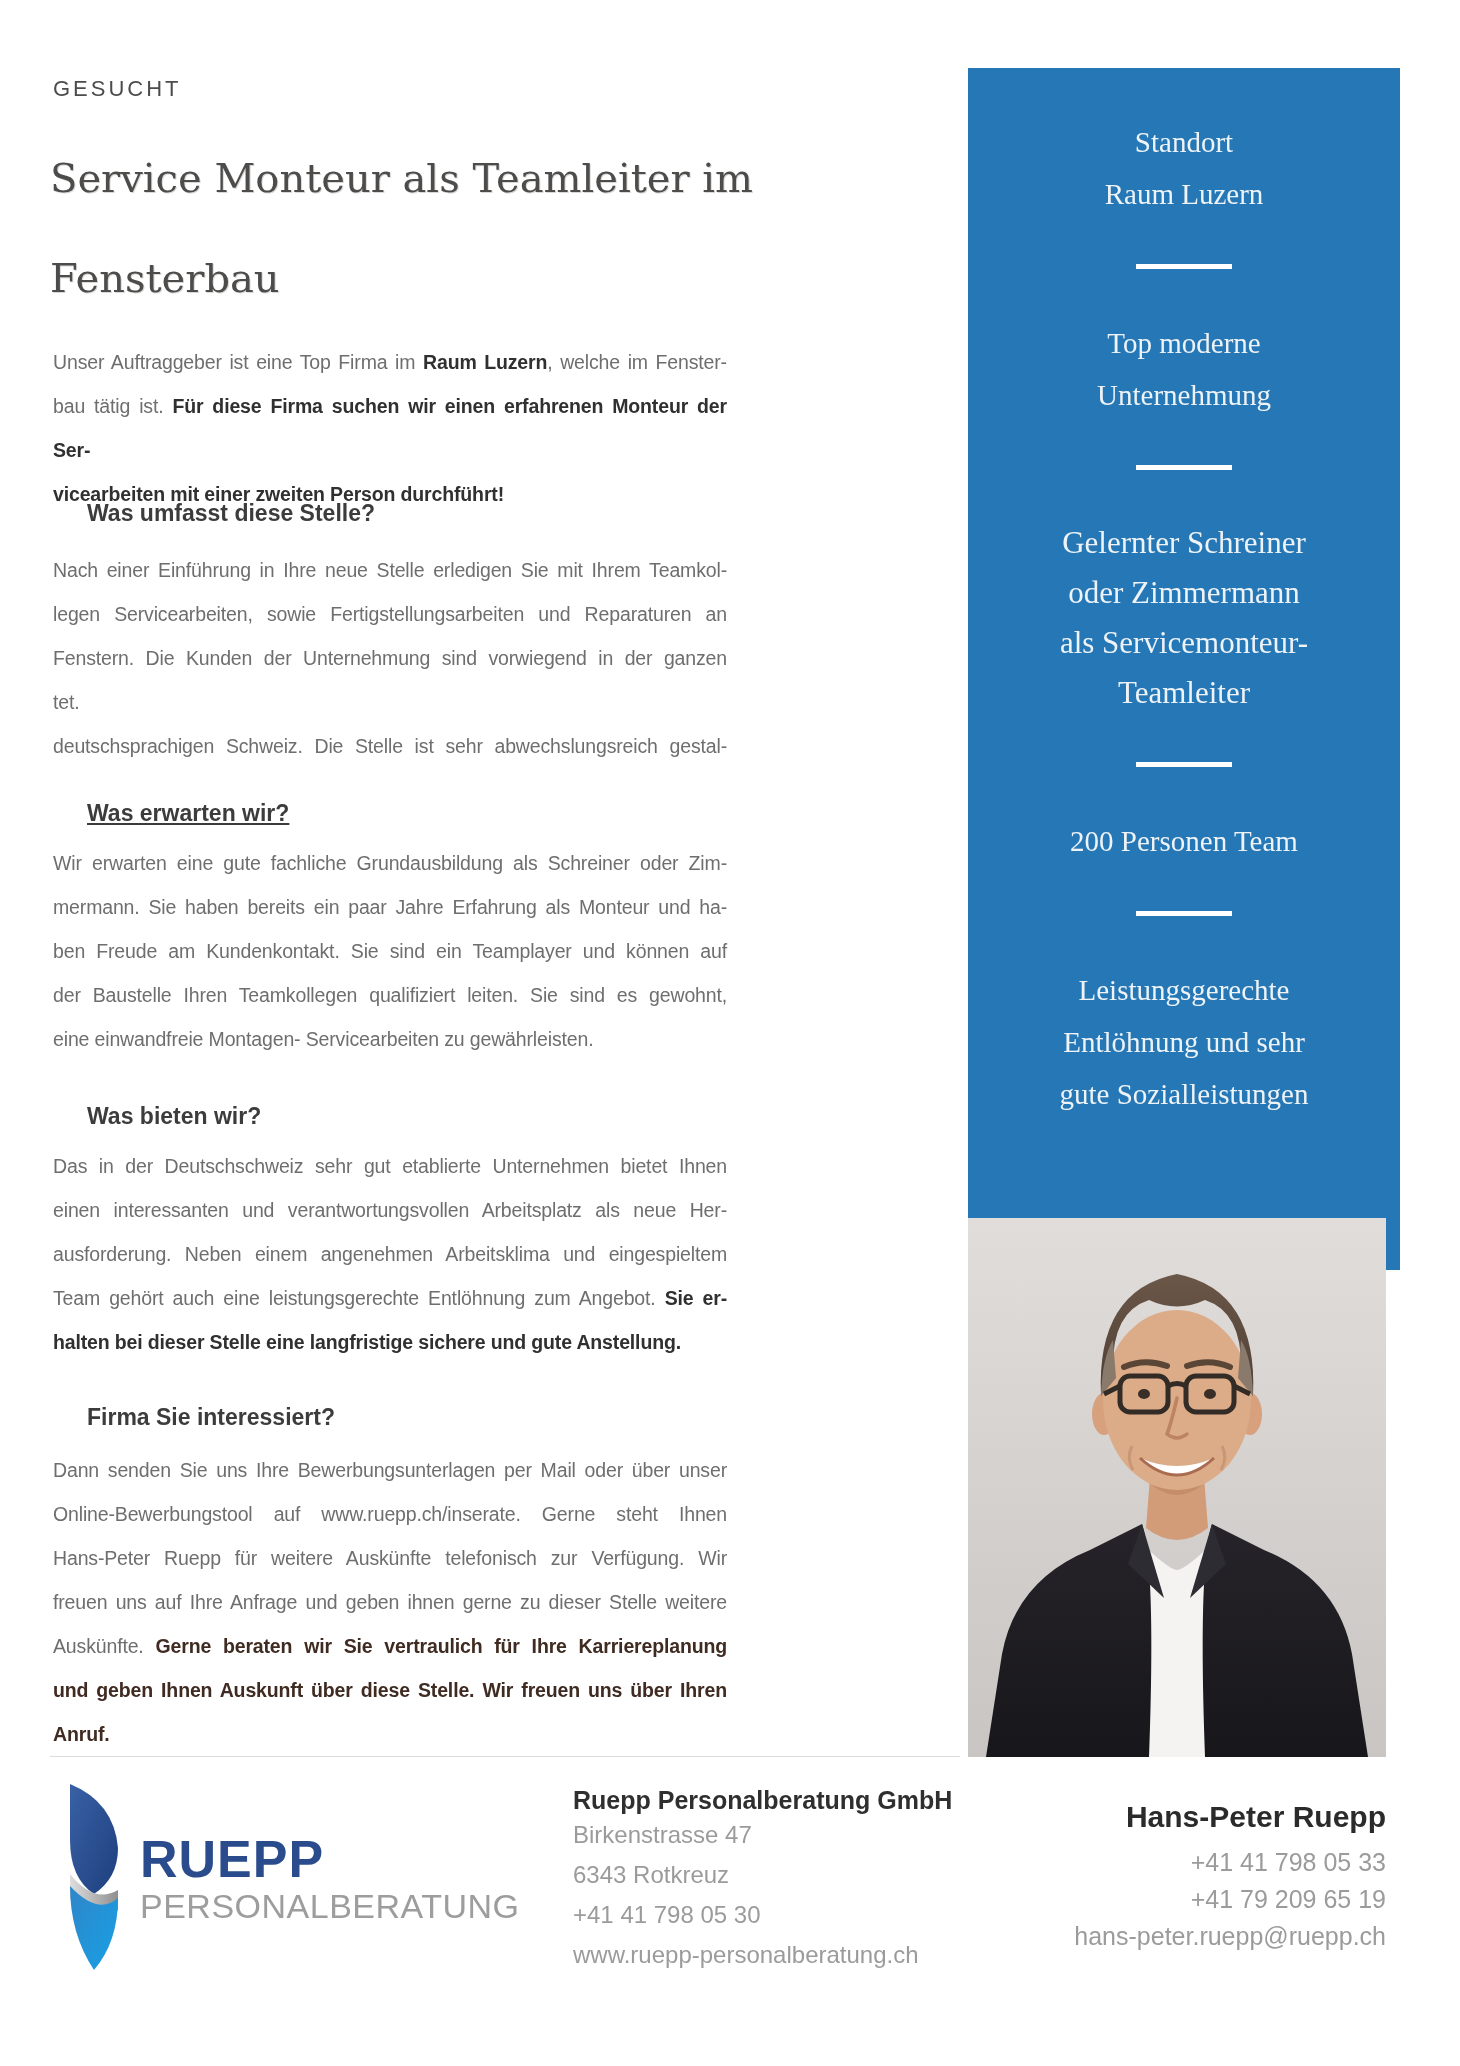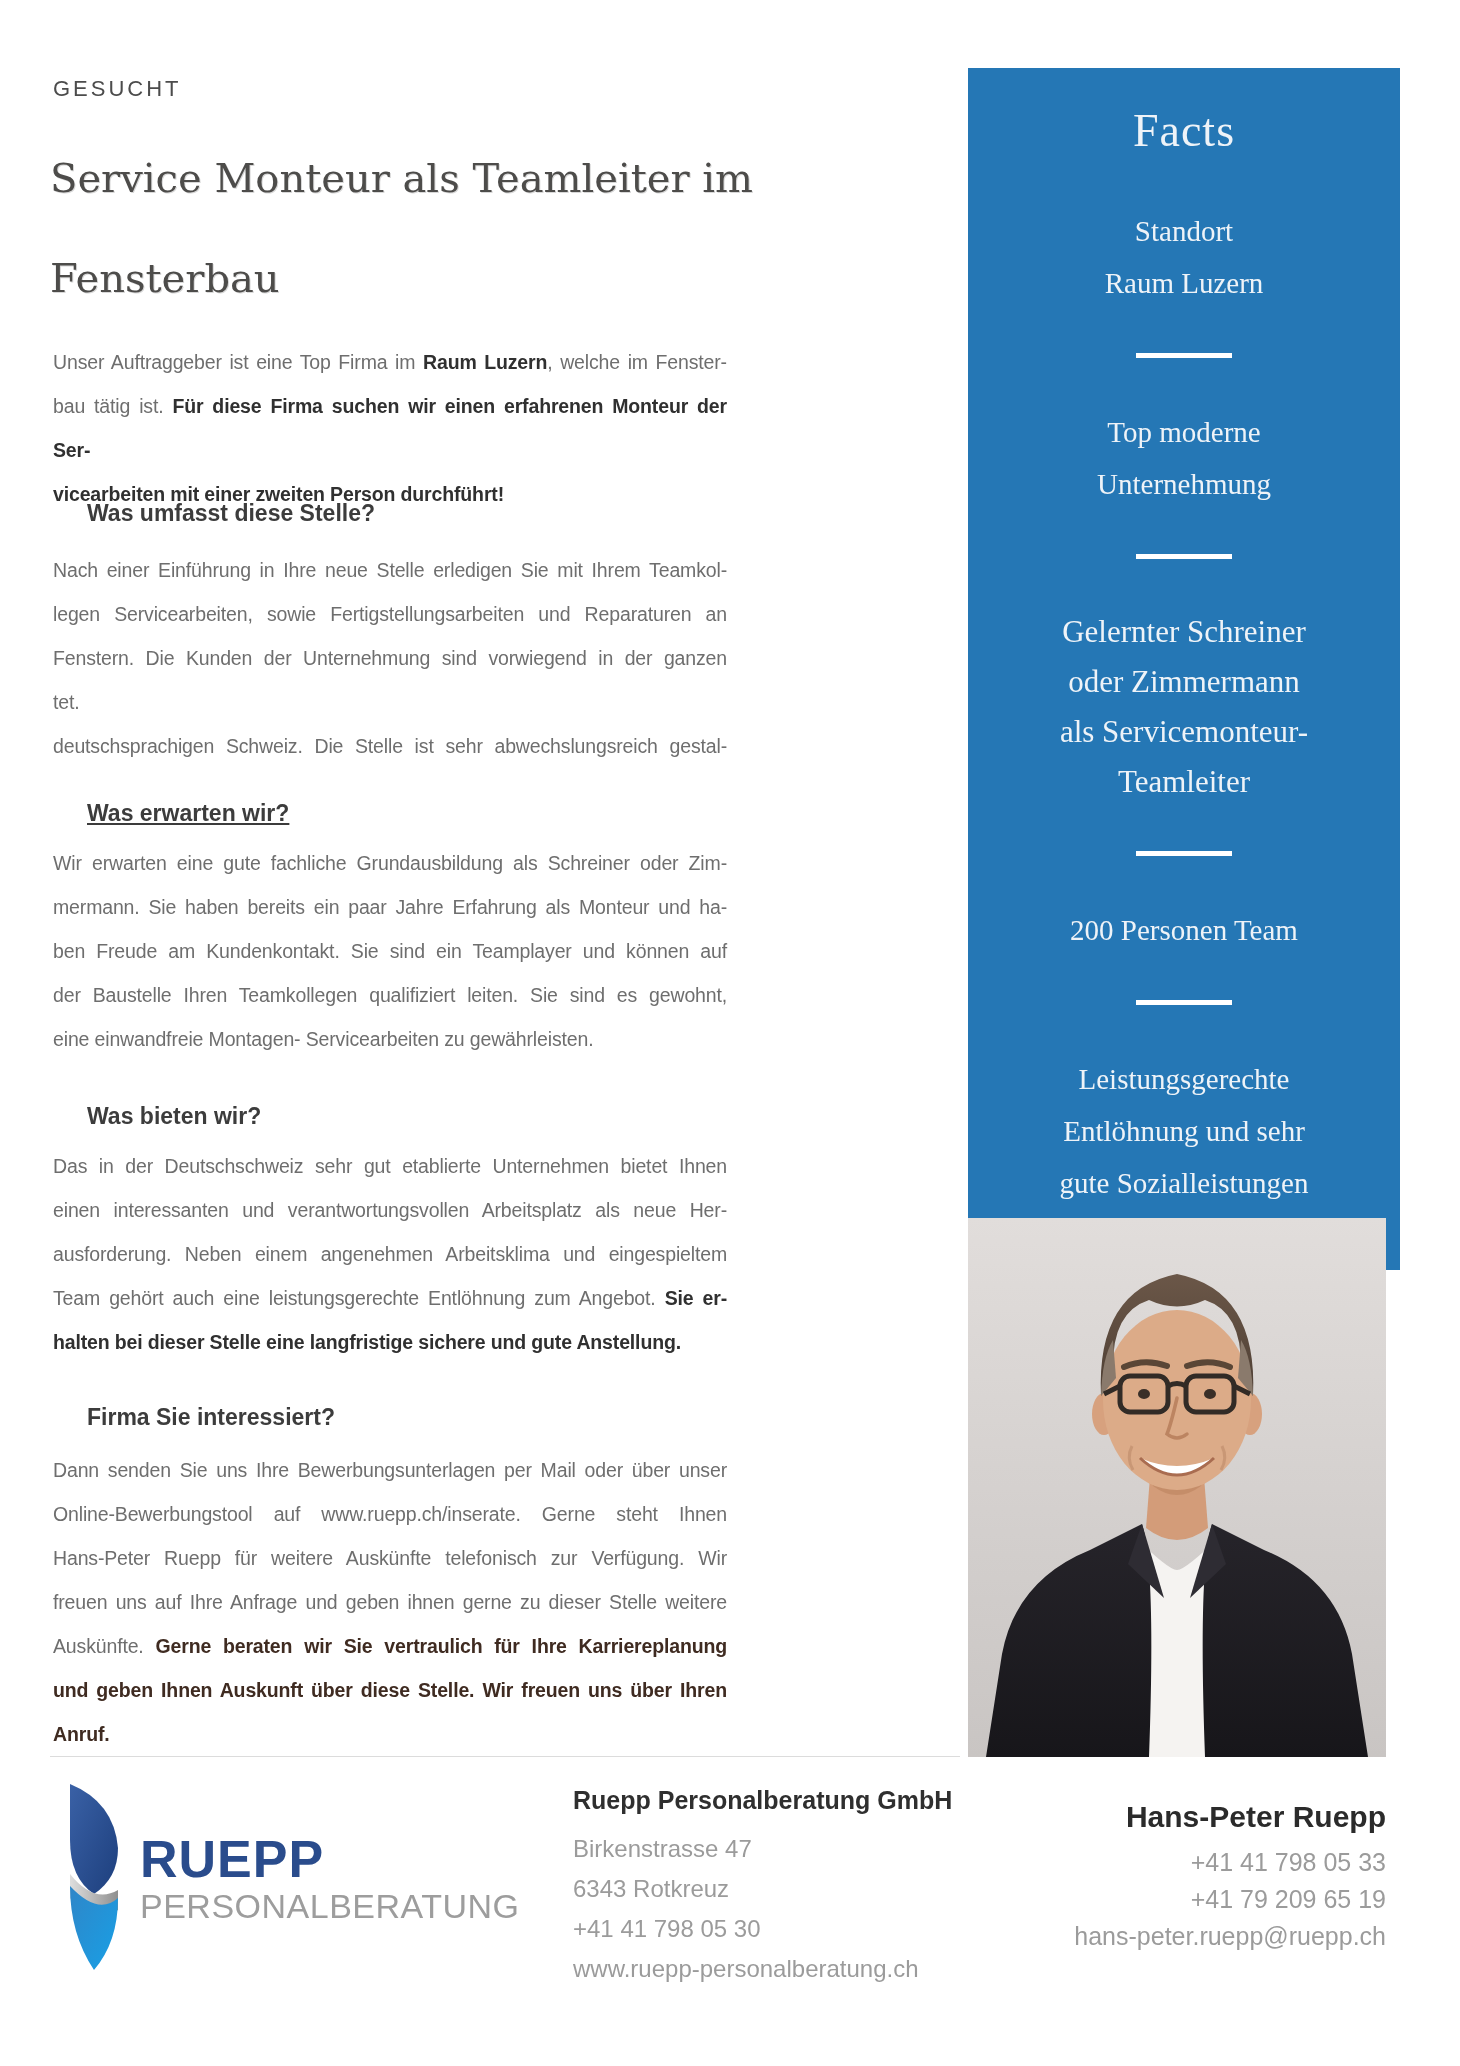--- a/index.html
+++ b/index.html
@@ -56,21 +56,21 @@
   .logo-icon{position:absolute;left:64px;top:1782px;width:62px;height:190px;}
   .logo-name{
     position:absolute;left:140px;top:1833px;font-size:52px;font-weight:700;
     color:#2a4c8c;letter-spacing:1px;line-height:1;
   }
   .logo-sub{
     position:absolute;left:140px;top:1889px;font-size:34px;color:#9d9d9d;
     letter-spacing:0.5px;line-height:1;
   }
   .company{position:absolute;left:573px;top:1786px;}
-  .company-name{font-size:25px;font-weight:700;color:#2f2f2f;margin-bottom:14px;}
+  .company-name{font-size:25px;font-weight:700;color:#2f2f2f;}
   .company-line{font-size:24px;color:#9b9b9b;line-height:40px;}
   .person{position:absolute;right:74px;top:1800px;text-align:right;}
   .person-name{font-size:30px;font-weight:700;color:#2b2b2b;margin-bottom:10px;}
   .person-line{font-size:25px;color:#9b9b9b;line-height:37px;}
 </style>
 </head>
 <body>
 
 <div class="page">
 
@@ -118,21 +118,20 @@
       <div class="jline"><span class="seg">Dann senden Sie uns Ihre Bewerbungsunterlagen per Mail oder über unser</span></div>
       <div class="jline"><span class="seg">Online-Bewerbungstool auf www.ruepp.ch/inserate. Gerne steht Ihnen</span></div>
       <div class="jline"><span class="seg">Hans-Peter Ruepp für weitere Auskünfte telefonisch zur Verfügung. Wir</span></div>
       <div class="jline"><span class="seg">freuen uns auf Ihre Anfrage und geben ihnen gerne zu dieser Stelle weitere</span></div>
       <div class="jline"><span class="seg">Auskünfte. </span><span class="seg b brown">Gerne beraten wir Sie vertraulich für Ihre Karriereplanung</span></div>
       <div class="jline"><span class="seg b brown">und geben Ihnen Auskunft über diese Stelle. Wir freuen uns über Ihren</span></div>
       <div class="jline last"><span class="seg b brown">Anruf.</span></div>
     </div>
 
   <div class="facts">
-    <div class="facts-title">Facts</div>
     <div>
         <div class="fact-item">
           <div>Standort</div>
           <div>Raum Luzern</div>
         </div>
         <div class="fact-divider"></div>
         <div class="fact-item">
           <div>Top moderne</div>
           <div>Unternehmung</div>
         </div>

